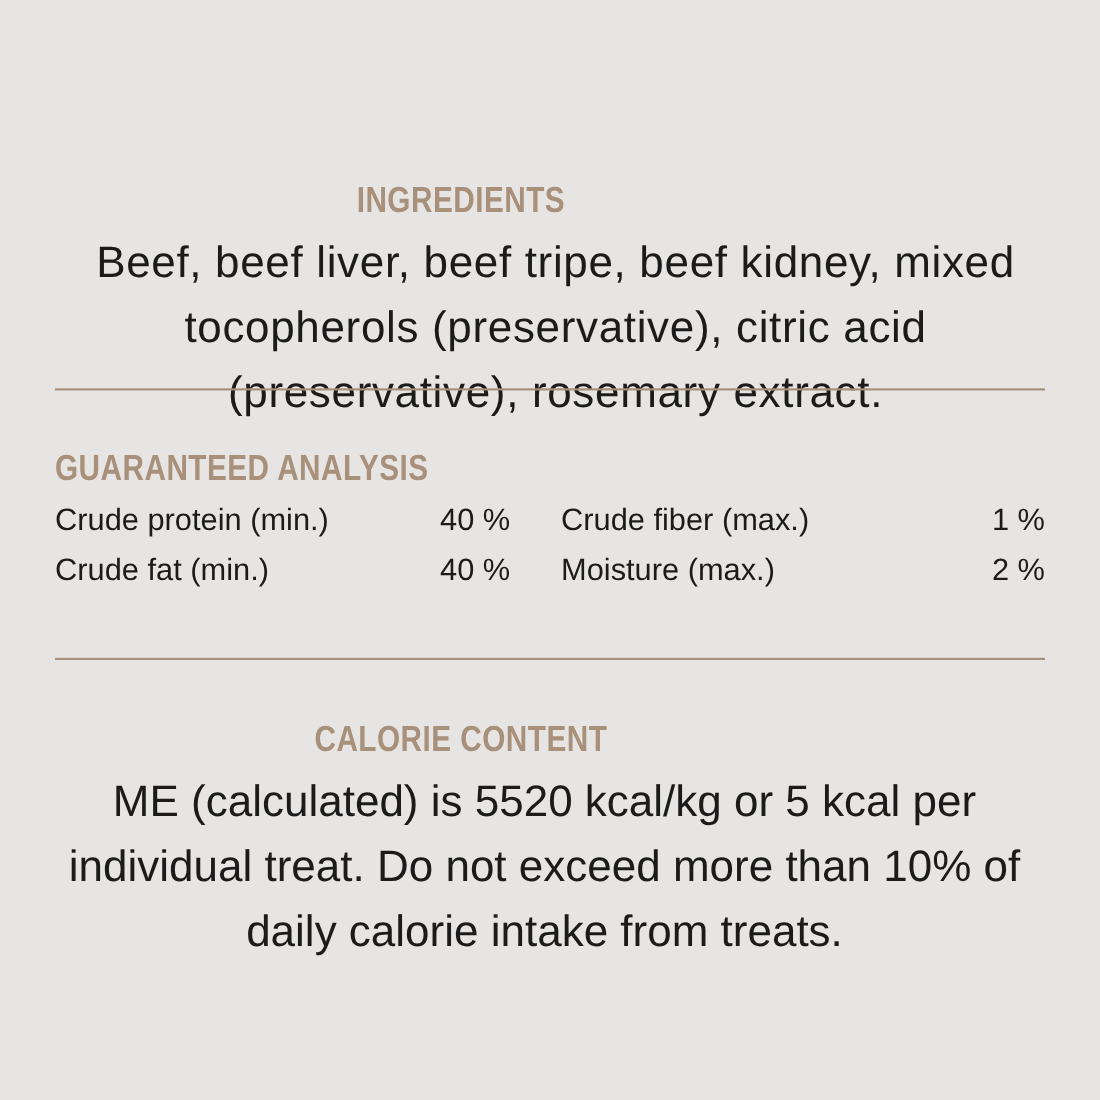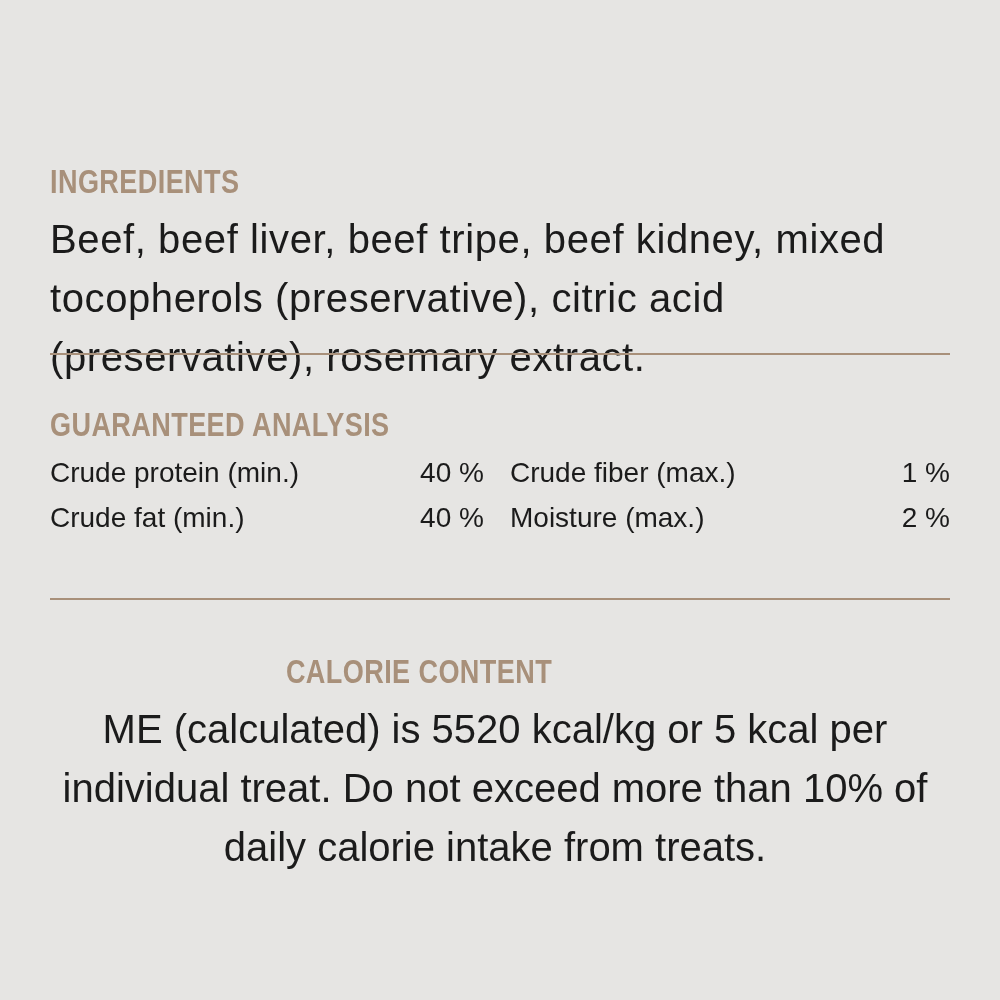--- a/index.html
+++ b/index.html
@@ -63,29 +63,29 @@
     row-gap: 4px;
     align-items: baseline;
   }
   .ga-cell {
     color: #1b1b1b;
     font-size: 28px;
     line-height: 1.46;
     white-space: nowrap;
   }
   .ga-val {
-    text-align: center;
+    text-align: left;
     padding-right: 6px;
   }
   .ga-val-last {
     text-align: right;
     padding-right: 0;
   }
   
-  #sec-ingredients { top: 165px; }
+  #sec-ingredients { top: 165px; text-align: center; }
   #div-1 { top: 353px; }
   #sec-analysis { top: 408px; }
   #div-2 { top: 598px; }
   #sec-calories { top: 655px; text-align: center; }
   #calorie-text { width: 890px; }
 </style>
 </head>
 <body>
 
 <div class="panel">

